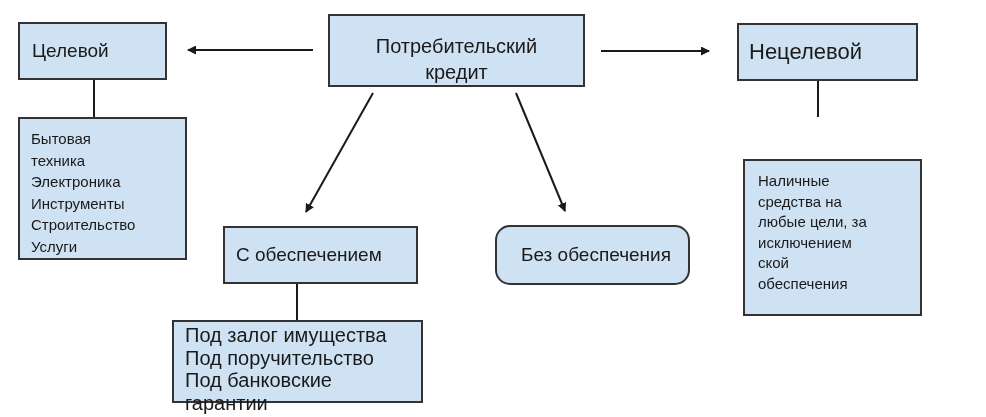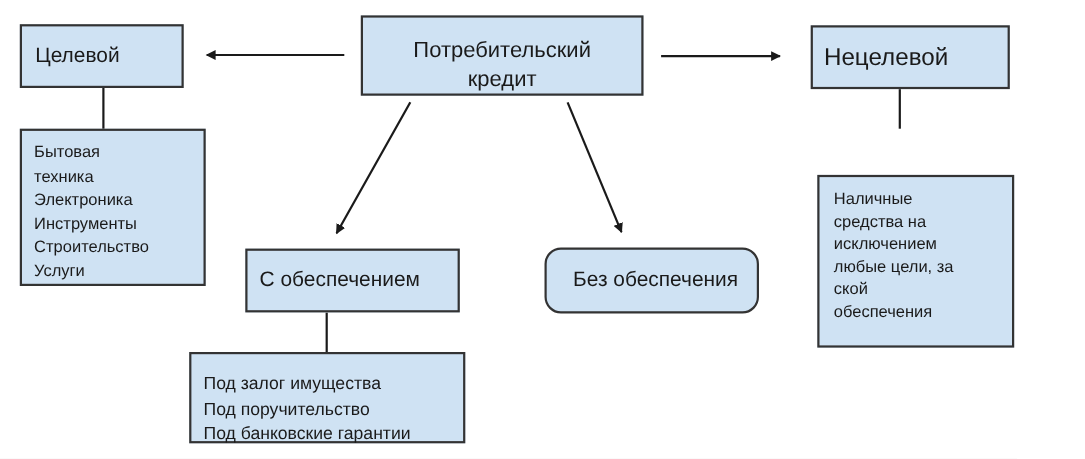--- a/index.html
+++ b/index.html
@@ -35,21 +35,21 @@
   .node-targeted{left:18px;top:22px;width:149px;height:58px;padding-left:12px;font-size:19px;}
   .node-nontargeted{left:737px;top:23px;width:181px;height:58px;padding-left:10px;font-size:22px;}
   .node-secured{left:223px;top:226px;width:195px;height:58px;padding-left:11px;font-size:19px;}
   .node-unsecured{left:495px;top:225px;width:195px;height:60px;padding-left:24px;font-size:19px;border-radius:15px;}
   
   .details{flex-direction:column;align-items:flex-start;justify-content:flex-start;font-size:15px;}
   .node-targeted-details{left:18px;top:117px;width:169px;height:143px;padding:9px 8px 0 11px;}
   .node-targeted-details .line{line-height:21.5px;}
   .node-nontargeted-details{left:743px;top:116px;width:179px;height:157px;padding:10px 6px 0 13px;margin-top:43px;}
   .node-nontargeted-details .line{line-height:20.5px;}
-  .node-secured-details{left:172px;top:320px;width:251px;height:83px;padding:17px 6px 0 11px;font-size:16px;}
+  .node-secured-details{left:172px;top:320px;width:251px;height:83px;padding:2px 6px 0 11px;font-size:20px;}
   .node-secured-details .line{line-height:22.5px;}
 </style>
 </head>
 <body>
 
 <div class="canvas">
 
   <svg class="edges" viewBox="0 0 986 417" xmlns="http://www.w3.org/2000/svg">
     <defs>
       <marker id="arrow" markerWidth="10" markerHeight="9" refX="8" refY="4.5" orient="auto" markerUnits="userSpaceOnUse">
@@ -83,22 +83,22 @@
     <div class="line">техника</div>
     <div class="line">Электроника</div>
     <div class="line">Инструменты</div>
     <div class="line">Строительство</div>
     <div class="line">Услуги</div>
   </div>
 
   <div class="node details node-nontargeted-details">
     <div class="line">Наличные</div>
     <div class="line">средства на</div>
+    <div class="line">любые цели, за</div>
     <div class="line">исключением</div>
-    <div class="line">любые цели, за</div>
     <div class="line">ской</div>
     <div class="line">обеспечения</div>
   </div>
 
   <div class="node node-secured">
     <span class="label">С обеспечением</span>
   </div>
 
   <div class="node node-unsecured">
     <span class="label">Без обеспечения</span>

